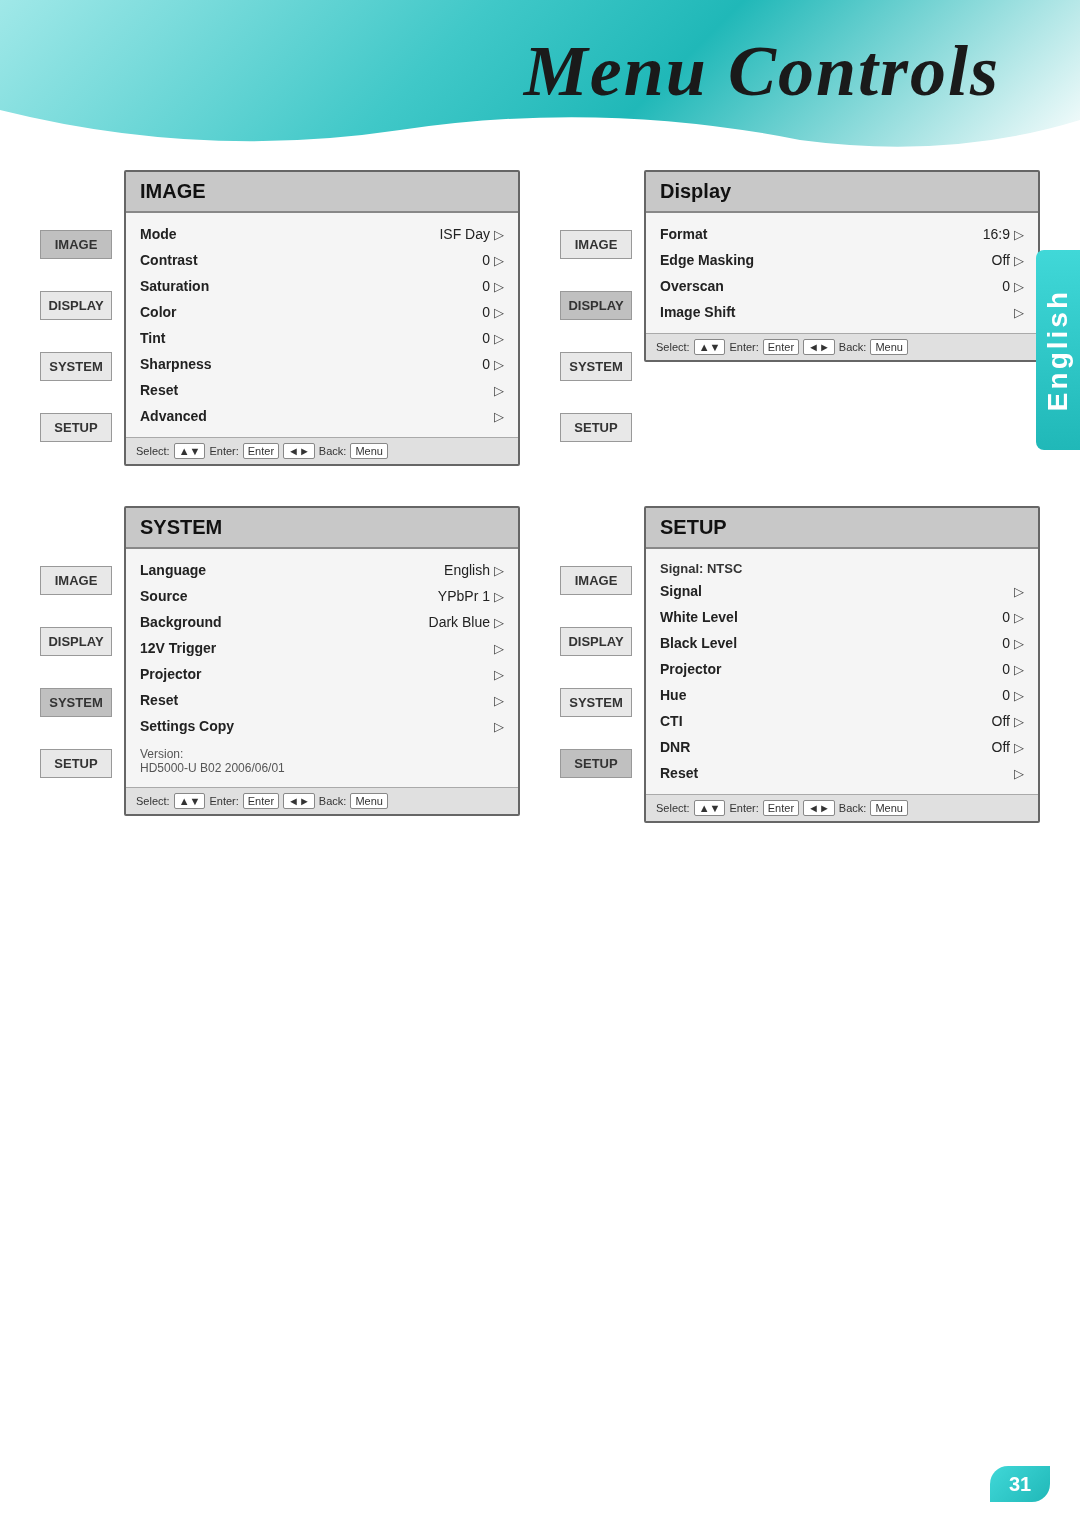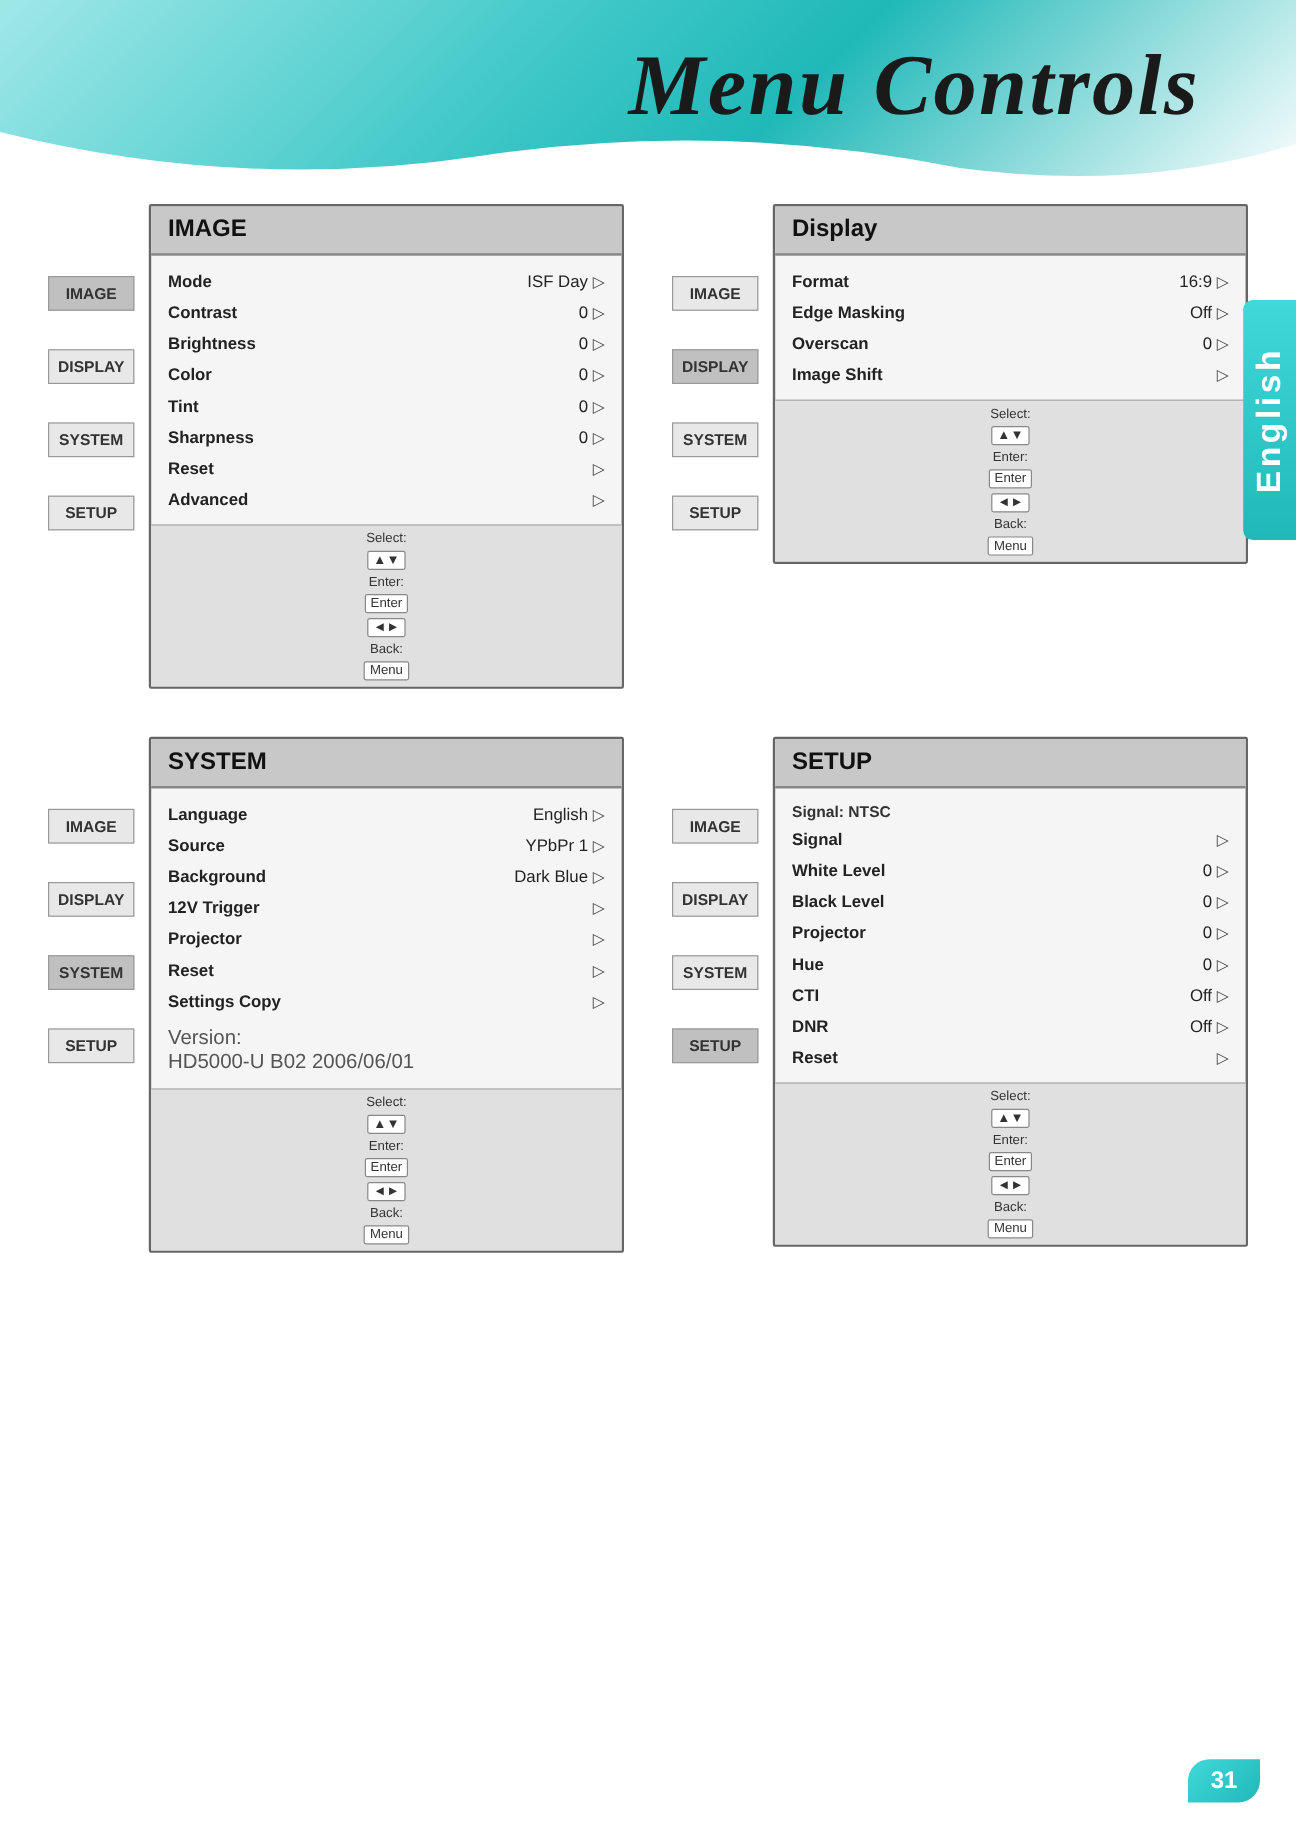--- a/index.html
+++ b/index.html
@@ -169,31 +169,30 @@
     }
     .menu-footer {
       background: #e0e0e0;
       border-top: 1px solid #aaa;
       padding: 5px 10px;
       font-size: 11px;
       display: flex;
       align-items: center;
       gap: 4px;
       color: #333;
-      flex-direction: column;
     }
     .footer-key {
       border: 1px solid #888;
       padding: 1px 4px;
       background: #fff;
       font-size: 11px;
       border-radius: 2px;
     }
     .version-text {
-      font-size: 17px;
+      font-size: 12px;
       color: #555;
       margin-top: 8px;
       padding-bottom: 4px;
     }
     .signal-label {
       font-size: 13px;
       color: #333;
       padding: 4px 0 2px 0;
       font-weight: bold;
     }
@@ -232,21 +231,21 @@
       <div class="menu-body">
         <div class="menu-row">
           <span class="menu-row-label">Mode</span>
           <span class="menu-row-value">ISF Day <span class="arrow-right">▷</span></span>
         </div>
         <div class="menu-row">
           <span class="menu-row-label">Contrast</span>
           <span class="menu-row-value">0 <span class="arrow-right">▷</span></span>
         </div>
         <div class="menu-row">
-          <span class="menu-row-label">Brightness</span>
+          <span class="menu-row-label">Saturation</span>
           <span class="menu-row-value">0 <span class="arrow-right">▷</span></span>
         </div>
         <div class="menu-row">
           <span class="menu-row-label">Color</span>
           <span class="menu-row-value">0 <span class="arrow-right">▷</span></span>
         </div>
         <div class="menu-row">
           <span class="menu-row-label">Tint</span>
           <span class="menu-row-value">0 <span class="arrow-right">▷</span></span>
         </div>

